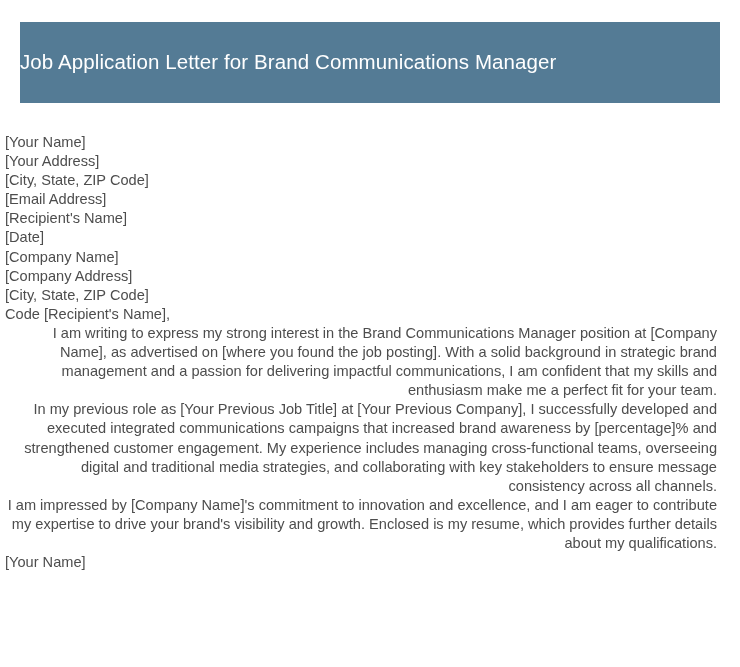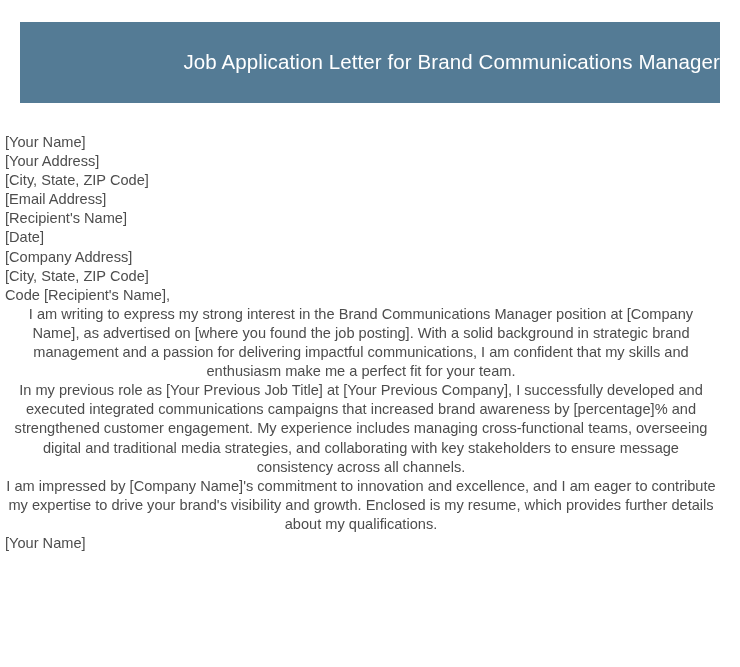--- a/index.html
+++ b/index.html
@@ -21,21 +21,21 @@
   }
   .letter-header {
     position: absolute;
     left: 20px;
     top: 22px;
     width: 700px;
     height: 81px;
     background: #547b95;
     display: flex;
     align-items: center;
-    justify-content: flex-end;
+    justify-content: flex-start;
     box-sizing: border-box;
   }
   .letter-title {
     color: #ffffff;
     font-size: 20.5px;
     font-weight: normal;
     letter-spacing: 0.1px;
     text-align: center;
     line-height: 1.2;
     margin: 0;
@@ -51,41 +51,42 @@
     line-height: 19.1px;
   }
   .letter-line {
     margin: 0;
     padding: 0;
     white-space: pre-wrap;
   }
   .letter-para {
     margin: 0;
     padding: 0;
-    text-align: center;
+    text-align: right;
   }
 </style>
 </head>
 <body>
 
 <div class="page">
 
   <div class="letter-header">
     <h1 class="letter-title">Job Application Letter for Brand Communications Manager</h1>
   </div>
 
   <div class="letter-body">
 
     <div>
       <div class="letter-line">[Your Name]</div>
       <div class="letter-line">[Your Address]</div>
       <div class="letter-line">[City, State, ZIP Code]</div>
       <div class="letter-line">[Email Address]</div>
       <div class="letter-line">[Recipient's Name]</div>
       <div class="letter-line">[Date]</div>
+      <div class="letter-line">[Company Name]</div>
       <div class="letter-line">[Company Address]</div>
       <div class="letter-line">[City, State, ZIP Code]</div>
     </div>
 
     <div class="letter-line">Code [Recipient's Name],</div>
 
     <p class="letter-para">I am writing to express my strong interest in the Brand Communications Manager position at [Company Name], as advertised on [where you found the job posting]. With a solid background in strategic brand management and a passion for delivering impactful communications, I am confident that my skills and enthusiasm make me a perfect fit for your team.</p>
     <p class="letter-para">In my previous role as [Your Previous Job Title] at [Your Previous Company], I successfully developed and executed integrated communications campaigns that increased brand awareness by [percentage]% and strengthened customer engagement. My experience includes managing cross-functional teams, overseeing digital and traditional media strategies, and collaborating with key stakeholders to ensure message consistency across all channels.</p>
     <p class="letter-para">I am impressed by [Company Name]'s commitment to innovation and excellence, and I am eager to contribute my expertise to drive your brand's visibility and growth. Enclosed is my resume, which provides further details about my qualifications.</p>
 

